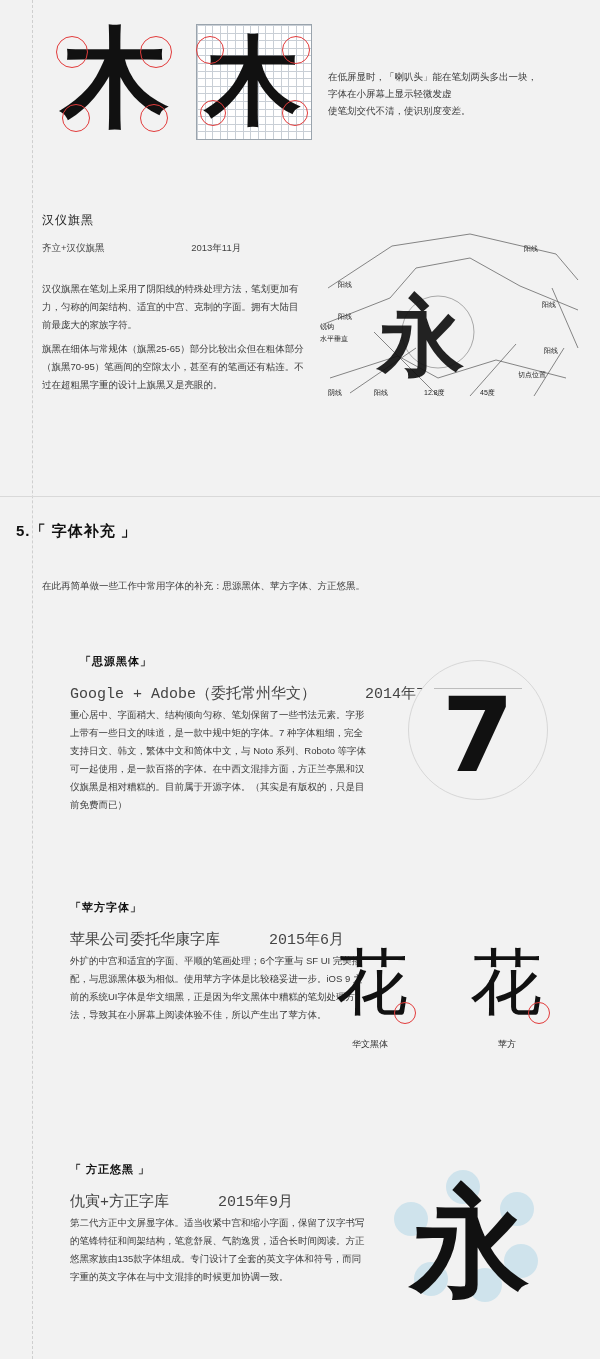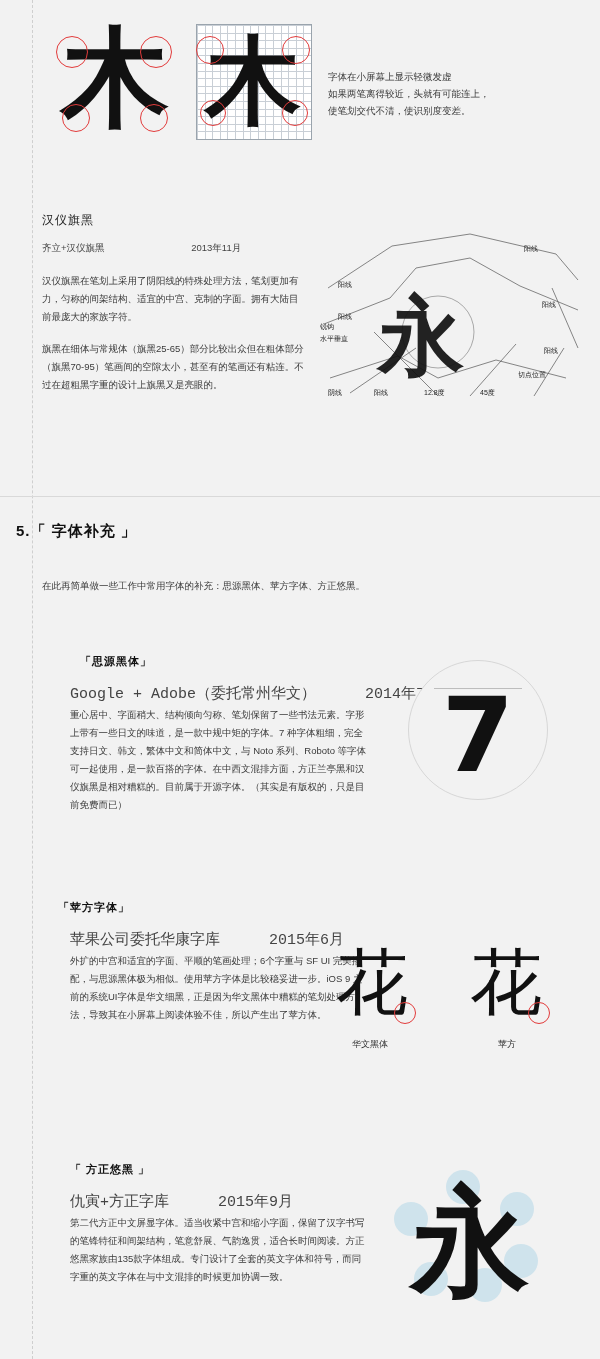--- a/index.html
+++ b/index.html
@@ -109,21 +109,21 @@
   }
   .sec-b-meta {
     position: absolute;
     left: 42px; top: 242px;
     font-size: 9.5px;
     color: #444;
   }
   .sec-b-meta .date { margin-left: 84px; }
   .sec-b-p1 {
     position: absolute;
-    left: 42px; top: 272px;
+    left: 42px; top: 280px;
     width: 260px;
     font-size: 9.5px;
     line-height: 18px;
     color: #3a3a3a;
   }
   .sec-b-p2 {
     position: absolute;
     left: 42px; top: 340px;
     width: 268px;
     font-size: 9.5px;
@@ -225,21 +225,21 @@
     color: #111;
   }
   .seven .hline {
     position: absolute;
     left: 26px; top: 28px;
     width: 88px; height: 0;
     border-top: 1px solid #bdbdbd;
   }
 
   
-  .b2-title { left: 58px; top: 900px; }
+  .b2-title { left: 70px; top: 900px; }
   .b2-meta  { left: 70px; top: 930px; }
   .b2-body  { left: 70px; top: 952px; }
 
   .hua-wrap {
     position: absolute;
     left: 330px; top: 930px;
     width: 250px; height: 140px;
   }
   .hua {
     position: absolute;
@@ -310,22 +310,22 @@
     <div class="circle ca4"></div>
 
     <div class="grid-box"></div>
     <div class="grid-glyph">木</div>
     <div class="circle cb1"></div>
     <div class="circle cb2"></div>
     <div class="circle cb3"></div>
     <div class="circle cb4"></div>
 
     <div class="para-a">
+      <div>在低屏显时，「喇叭头」能在笔划两头多出一块，</div>
       <div>字体在小屏幕上显示轻微发虚</div>
-      <div>如果两笔离得较近，头就有可能连上，</div>
       <div>使笔划交代不清，使识别度变差。</div>
     </div>
   </div>
 
   <div class="sec-b-title">汉仪旗黑</div>
   <div class="sec-b-meta">
     <span>齐立+汉仪旗黑</span>
     <span class="date">2013年11月</span>
   </div>
   <div class="sec-b-p1">汉仪旗黑在笔划上采用了阴阳线的特殊处理方法，笔划更加有力，匀称的间架结构、适宜的中宫、克制的字面。拥有大陆目前最庞大的家族字符。</div>

